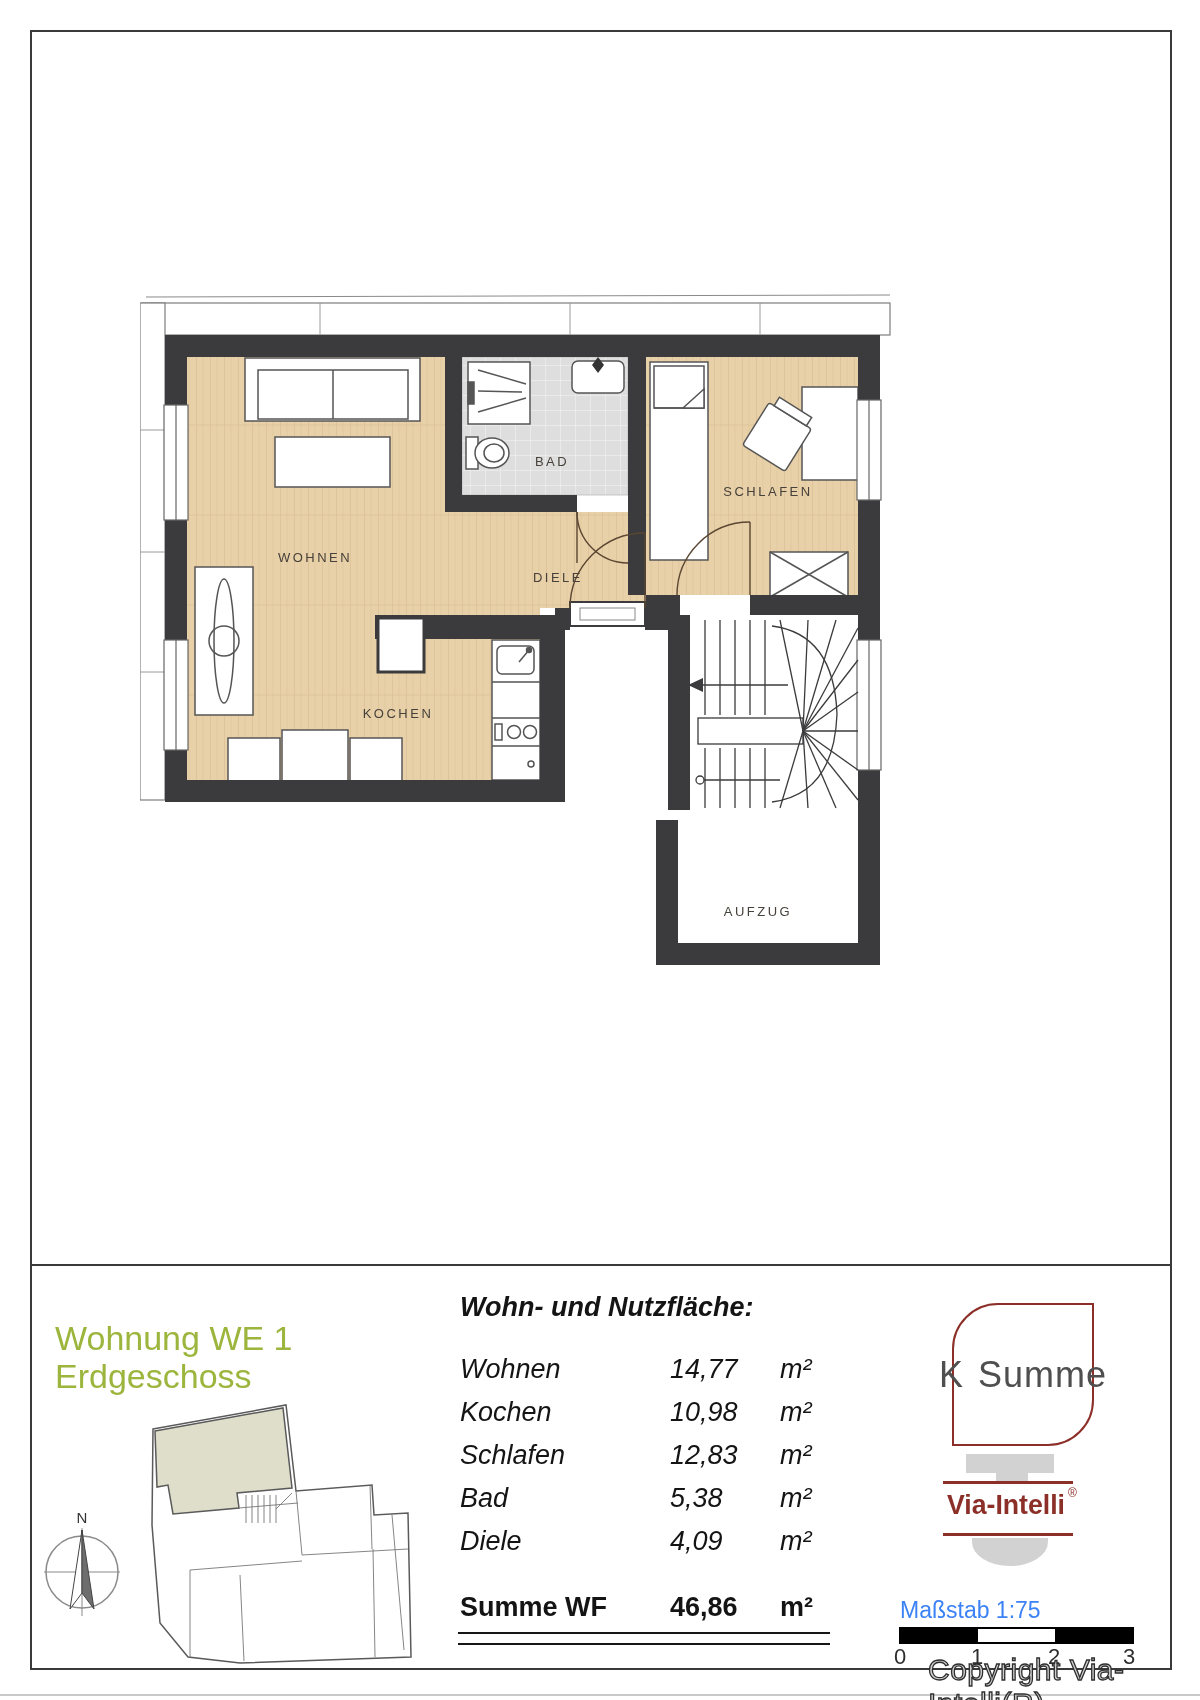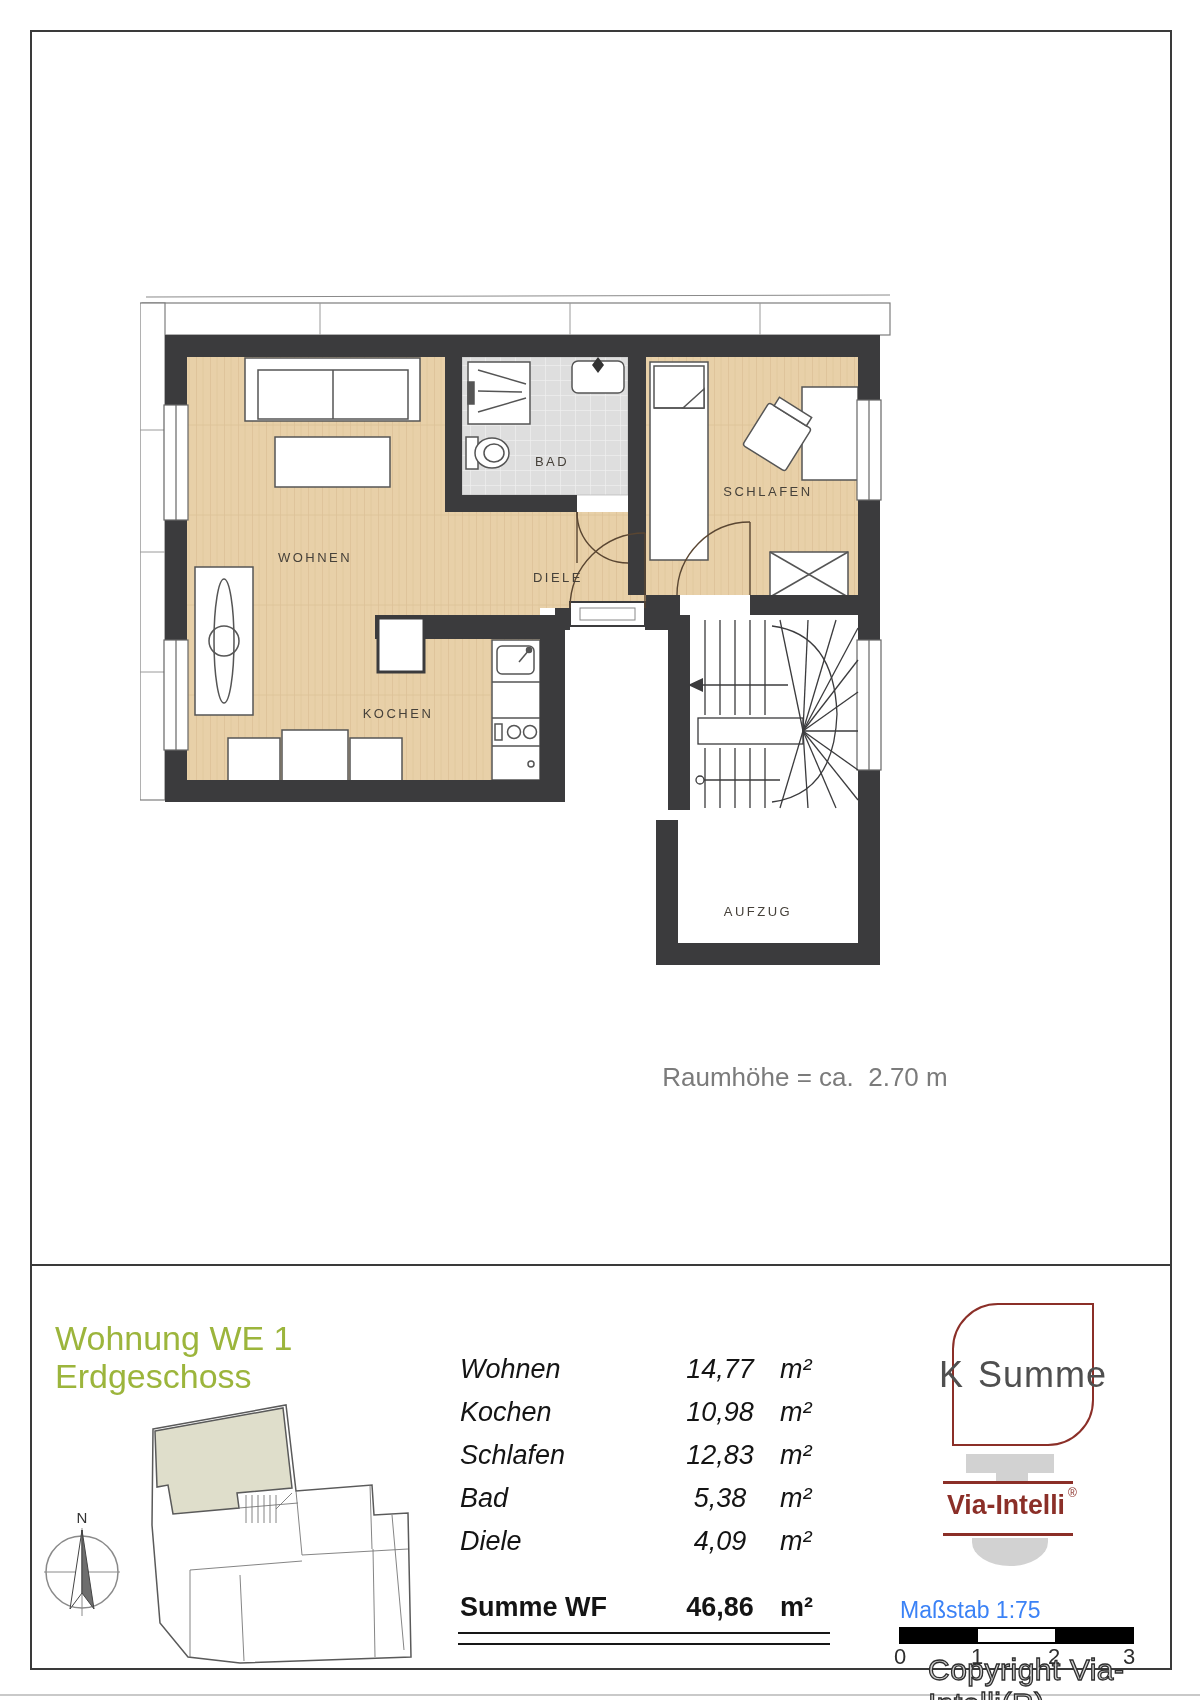--- a/index.html
+++ b/index.html
@@ -14,21 +14,21 @@
   #ceiling-note{left:640px;top:1062px;width:330px;text-align:center;font-size:26px;
                 color:#7b7b7b;white-space:pre;}
   
   #unit-title{left:55px;top:1283px;font-size:34px;line-height:38px;color:#9cb53c;margin-top:36px;}
   #unit-title span{display:block;}
   
   #table-header{left:460px;top:1292px;font-size:27px;font-weight:bold;font-style:italic;color:#141414;}
   #area-rows{left:460px;top:1348px;width:368px;}
   .area-row{display:flex;height:43px;align-items:center;font-size:27px;font-style:italic;color:#141414;}
   .area-label{flex:1;}
-  .area-value{width:100px;text-align:center;}
+  .area-value{width:100px;text-align:left;}
   .area-unit{width:48px;padding-left:10px;}
   #total-row{left:460px;top:1592px;width:368px;display:flex;font-size:27px;
              font-weight:bold;color:#141414;}
   #total-line{left:458px;top:1632px;width:372px;height:9px;border-top:2.5px solid #161616;
               border-bottom:2.5px solid #161616;}
   
   #kspot{left:952px;top:1303px;width:138px;height:139px;border:2.5px solid #8b2f28;
          border-radius:46px 0 46px 0;display:flex;align-items:center;justify-content:center;
          gap:7px;background:#fff;}
   #kspot .kspot-txt{font-size:36px;color:#4f4f4f;letter-spacing:1px;}
@@ -225,21 +225,20 @@
     <g font-size="13" letter-spacing="2.5" fill="#46413a" text-anchor="middle">
       <text x="175" y="272">WOHNEN</text>
       <text x="258" y="428">KOCHEN</text>
       <text x="412" y="176">BAD</text>
       <text x="628" y="206">SCHLAFEN</text>
       <text x="418" y="292">DIELE</text>
       <text x="618" y="626">AUFZUG</text>
     </g>
   </svg>
 
-  <div class="abs" id="ceiling-note">Raumhöhe = ca.  2.70 m</div>
 
   <div class="abs" id="unit-title">
     <span>Wohnung WE 1</span>
     <span>Erdgeschoss</span>
   </div>
 
   <svg class="abs" style="left:40px;top:1395px;" width="380" height="275" viewBox="0 0 380 275">
     <g stroke="#8a8a8a" fill="none">
       <circle cx="42" cy="177" r="36" stroke-width="1.5"></circle>
       <line x1="4" y1="177" x2="80" y2="177"></line>
@@ -265,20 +264,21 @@
           <line x1="212" y1="100" x2="212" y2="128"></line>
         <line x1="218" y1="100" x2="218" y2="128"></line>
           <line x1="224" y1="100" x2="224" y2="128"></line>
         <line x1="230" y1="100" x2="230" y2="128"></line>
           <line x1="236" y1="100" x2="236" y2="128"></line>
         <line x1="236" y1="114" x2="252" y2="98"></line>
       </g>
     </g>
   </svg>
 
+  <div class="abs" id="table-header">Wohn- und Nutzfläche:</div>
 
   <div class="abs" id="area-rows">
     <div class="area-row">
       <span class="area-label">Wohnen</span>
       <span class="area-value">14,77</span>
       <span class="area-unit">m²</span>
     </div>
     <div class="area-row">
       <span class="area-label">Kochen</span>
       <span class="area-value">10,98</span>

